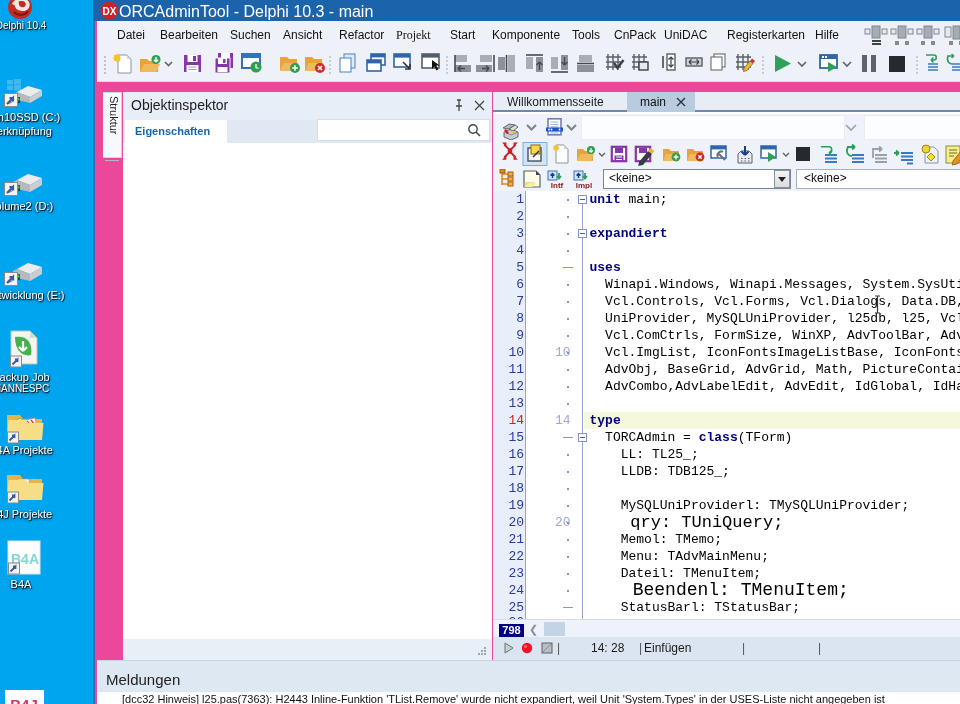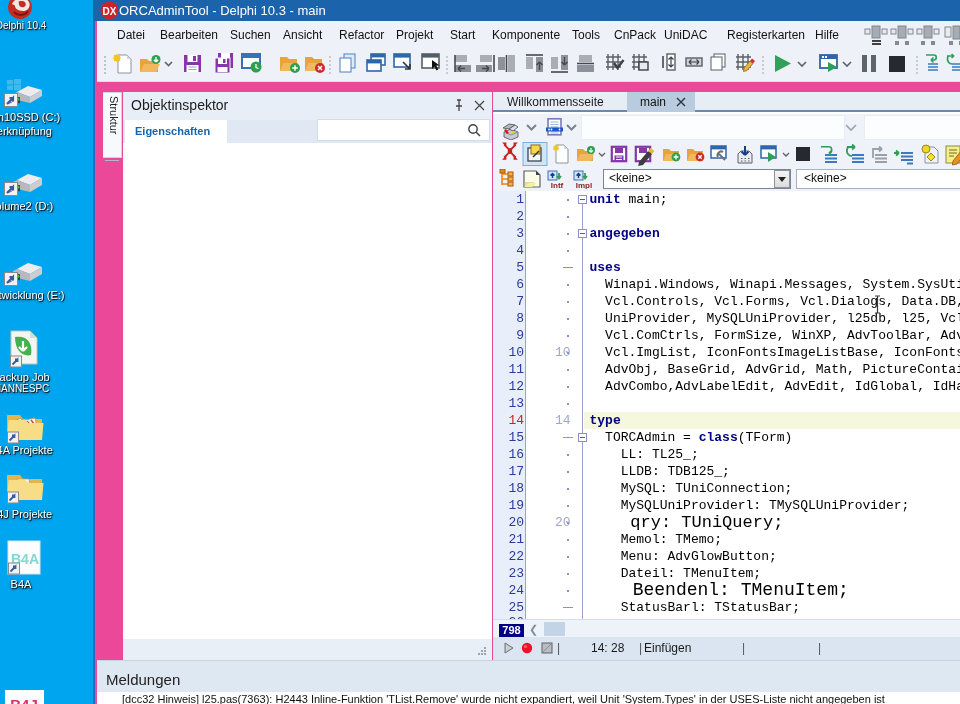--- a/index.html
+++ b/index.html
@@ -122,30 +122,30 @@
 
 <div id="win" class="abs" style="left:56px;top:0;width:904px;height:704px;background:#ec4899;margin-left:37px;">
 
   <div class="abs" style="left:0;top:0;width:2px;height:704px;background:#2a6ab8;"></div>
 
   <div class="abs" style="left:0;top:0;width:904px;height:21px;background:#1b63ab;">
     <svg class="abs" style="left:7px;top:1px" width="19" height="19" viewBox="0 0 19 19">
       <circle cx="9.5" cy="9.5" r="9" fill="#cc2229"></circle>
       <text x="9.5" y="13.5" font-size="10" font-weight="bold" fill="#fff" text-anchor="middle" font-family="Liberation Sans">DX</text>
     </svg>
-    <div class="abs" style="left:26px;top:3px;font-size:13px;color:#fff;">ORCAdminTool - Delphi 10.3 - main</div>
+    <div class="abs" style="left:26px;top:3px;font-size:16px;color:#fff;">ORCAdminTool - Delphi 10.3 - main</div>
   </div>
 
   <div class="abs" style="left:4px;top:21px;width:900px;height:27px;background:#eef1f7;font-size:12px;color:#111;">
     <div class="abs" style="left:20px;top:7px;">Datei</div>
     <div class="abs" style="left:63px;top:7px;">Bearbeiten</div>
     <div class="abs" style="left:133px;top:7px;">Suchen</div>
     <div class="abs" style="left:186px;top:7px;">Ansicht</div>
     <div class="abs" style="left:242px;top:7px;">Refactor</div>
-    <div class="abs" style="left:299px;top:7px;">Projekt</div>
+    <div class="abs" style="left:299px;top:7px;font-family:Liberation Serif, serif;">Projekt</div>
     <div class="abs" style="left:353px;top:7px;">Start</div>
     <div class="abs" style="left:395px;top:7px;">Komponente</div>
     <div class="abs" style="left:475px;top:7px;">Tools</div>
     <div class="abs" style="left:517px;top:7px;">CnPack</div>
     <div class="abs" style="left:567px;top:7px;">UniDAC</div>
     <div class="abs" style="left:630px;top:7px;">Registerkarten</div>
     <div class="abs" style="left:718px;top:7px;">Hilfe</div>
 
     <svg class="abs" style="left:766px;top:3px" width="140px" height="22" viewBox="0 0 140 22" opacity="0.85">
       <g fill="#9aa0a8" stroke="#6f757d" stroke-width="1">
@@ -605,21 +605,21 @@
         <div class="abs" style="left:74px;top:8px;width:2px;height:2px;background:#8890c8;"></div>
         <div class="abs" style="left:85px;top:4px;width:9px;height:9px;background:#fff;border:1px solid #8890c8;"></div>
         <div class="abs" style="left:87px;top:8px;width:5px;height:1px;background:#555a90;"></div>
         <div class="abs mono" style="left:96.5px;top:0px;font-size:13px;line-height:17px;color:#000;white-space:pre;"><b style="color: rgb(0, 0, 128);">unit</b> main;</div>
         <div class="abs mono" style="left:0;top:17px;width:31px;font-size:13px;line-height:17px;text-align:right;color:#2b3a9d;">2</div>
         <div class="abs" style="left:74px;top:25px;width:2px;height:2px;background:#8890c8;"></div>
         <div class="abs mono" style="left:0;top:34px;width:31px;font-size:13px;line-height:17px;text-align:right;color:#2b3a9d;">3</div>
         <div class="abs" style="left:74px;top:42px;width:2px;height:2px;background:#8890c8;"></div>
         <div class="abs" style="left:85px;top:38px;width:9px;height:9px;background:#fff;border:1px solid #8890c8;"></div>
         <div class="abs" style="left:87px;top:42px;width:5px;height:1px;background:#555a90;"></div>
-        <div class="abs mono" style="left:96.5px;top:34px;font-size:13px;line-height:17px;color:#000;white-space:pre;"><b style="color: rgb(0, 0, 128);">angegeben</b></div>
+        <div class="abs mono" style="left:96.5px;top:34px;font-size:13px;line-height:17px;color:#000;white-space:pre;"><b style="color: rgb(0, 0, 128);">expandiert</b></div>
         <div class="abs mono" style="left:0;top:51px;width:31px;font-size:13px;line-height:17px;text-align:right;color:#2b3a9d;">4</div>
         <div class="abs" style="left:74px;top:59px;width:2px;height:2px;background:#8890c8;"></div>
         <div class="abs mono" style="left:0;top:68px;width:31px;font-size:13px;line-height:17px;text-align:right;color:#2b3a9d;">5</div>
         <div class="abs" style="left:70px;top:76px;width:10px;height:1px;background:#8890c8;"></div>
         <div class="abs mono" style="left:96.5px;top:68px;font-size:13px;line-height:17px;color:#000;white-space:pre;"><b style="color: rgb(0, 0, 128); text-align: center;">uses</b></div>
         <div class="abs mono" style="left:0;top:85px;width:31px;font-size:13px;line-height:17px;text-align:right;color:#2b3a9d;">6</div>
         <div class="abs" style="left:74px;top:93px;width:2px;height:2px;background:#8890c8;"></div>
         <div class="abs mono" style="left:96.5px;top:85px;font-size:13px;line-height:17px;color:#000;white-space:pre;">  Winapi.Windows, Winapi.Messages, System.SysUtils, System.Variants,</div>
         <div class="abs mono" style="left:0;top:102px;width:31px;font-size:13px;line-height:17px;text-align:right;color:#2b3a9d;">7</div>
         <div class="abs" style="left:74px;top:110px;width:2px;height:2px;background:#8890c8;"></div>
@@ -652,34 +652,33 @@
         <div class="abs" style="left:87px;top:246px;width:5px;height:1px;background:#555a90;"></div>
         <div class="abs mono" style="left:96.5px;top:238px;font-size:13px;line-height:17px;color:#000;white-space:pre;">  TORCAdmin = <b style="color: rgb(0, 0, 128);">class</b>(TForm)</div>
         <div class="abs mono" style="left:0;top:255px;width:31px;font-size:13px;line-height:17px;text-align:right;color:#2b3a9d;">16</div>
         <div class="abs" style="left:74px;top:263px;width:2px;height:2px;background:#8890c8;"></div>
         <div class="abs mono" style="left:96.5px;top:255px;font-size:13px;line-height:17px;color:#000;white-space:pre;">    LL: TL25_;</div>
         <div class="abs mono" style="left:0;top:272px;width:31px;font-size:13px;line-height:17px;text-align:right;color:#2b3a9d;">17</div>
         <div class="abs" style="left:74px;top:280px;width:2px;height:2px;background:#8890c8;"></div>
         <div class="abs mono" style="left:96.5px;top:272px;font-size:13px;line-height:17px;color:#000;white-space:pre;">    LLDB: TDB125_;</div>
         <div class="abs mono" style="left:0;top:289px;width:31px;font-size:13px;line-height:17px;text-align:right;color:#2b3a9d;">18</div>
         <div class="abs" style="left:74px;top:297px;width:2px;height:2px;background:#8890c8;"></div>
-        <div class="abs mono" style="left:96.5px;top:289px;font-size:13px;line-height:17px;color:#000;white-space:pre;">    MySQL: TUniConnection;</div>
         <div class="abs mono" style="left:0;top:306px;width:31px;font-size:13px;line-height:17px;text-align:right;color:#2b3a9d;">19</div>
         <div class="abs" style="left:74px;top:314px;width:2px;height:2px;background:#8890c8;"></div>
         <div class="abs mono" style="left:96.5px;top:306px;font-size:13px;line-height:17px;color:#000;white-space:pre;">    MySQLUniProviderl: TMySQLUniProvider;</div>
         <div class="abs mono" style="left:0;top:323px;width:31px;font-size:13px;line-height:17px;text-align:right;color:#2b3a9d;">20</div>
         <div class="abs mono" style="left:62px;top:323px;width:30px;font-size:13px;line-height:17px;color:#a0a8c8;">20</div>
         <div class="abs" style="left:74px;top:331px;width:2px;height:2px;background:#8890c8;"></div>
         <div class="abs mono" style="left:96.5px;top:323px;font-size:17px;line-height:17px;color:#000;white-space:pre;">    qry: TUniQuery;</div>
         <div class="abs mono" style="left:0;top:340px;width:31px;font-size:13px;line-height:17px;text-align:right;color:#2b3a9d;">21</div>
         <div class="abs" style="left:74px;top:348px;width:2px;height:2px;background:#8890c8;"></div>
         <div class="abs mono" style="left:96.5px;top:340px;font-size:13px;line-height:17px;color:#000;white-space:pre;">    Memol: TMemo;</div>
         <div class="abs mono" style="left:0;top:357px;width:31px;font-size:13px;line-height:17px;text-align:right;color:#2b3a9d;">22</div>
         <div class="abs" style="left:74px;top:365px;width:2px;height:2px;background:#8890c8;"></div>
-        <div class="abs mono" style="left:96.5px;top:357px;font-size:13px;line-height:17px;color:#000;white-space:pre;">    Menu: AdvGlowButton;</div>
+        <div class="abs mono" style="left:96.5px;top:357px;font-size:13px;line-height:17px;color:#000;white-space:pre;">    Menu: TAdvMainMenu;</div>
         <div class="abs mono" style="left:0;top:374px;width:31px;font-size:13px;line-height:17px;text-align:right;color:#2b3a9d;">23</div>
         <div class="abs" style="left:74px;top:382px;width:2px;height:2px;background:#8890c8;"></div>
         <div class="abs mono" style="left:96.5px;top:374px;font-size:13px;line-height:17px;color:#000;white-space:pre;">    Dateil: TMenuItem;</div>
         <div class="abs mono" style="left:0;top:391px;width:31px;font-size:13px;line-height:17px;text-align:right;color:#2b3a9d;">24</div>
         <div class="abs" style="left:74px;top:399px;width:2px;height:2px;background:#8890c8;"></div>
         <div class="abs mono" style="left:96.5px;top:391px;font-size:18px;line-height:17px;color:#000;white-space:pre;">    Beendenl: TMenuItem;</div>
         <div class="abs mono" style="left:0;top:408px;width:31px;font-size:13px;line-height:17px;text-align:right;color:#2b3a9d;">25</div>
         <div class="abs" style="left:70px;top:416px;width:10px;height:1px;background:#8890c8;"></div>
         <div class="abs mono" style="left:96.5px;top:408px;font-size:13px;line-height:17px;color:#000;white-space:pre;">    StatusBarl: TStatusBar;</div>
         <div class="abs mono" style="left:0;top:425px;width:31px;font-size:13px;line-height:17px;text-align:right;color:#2b3a9d;">26</div>

